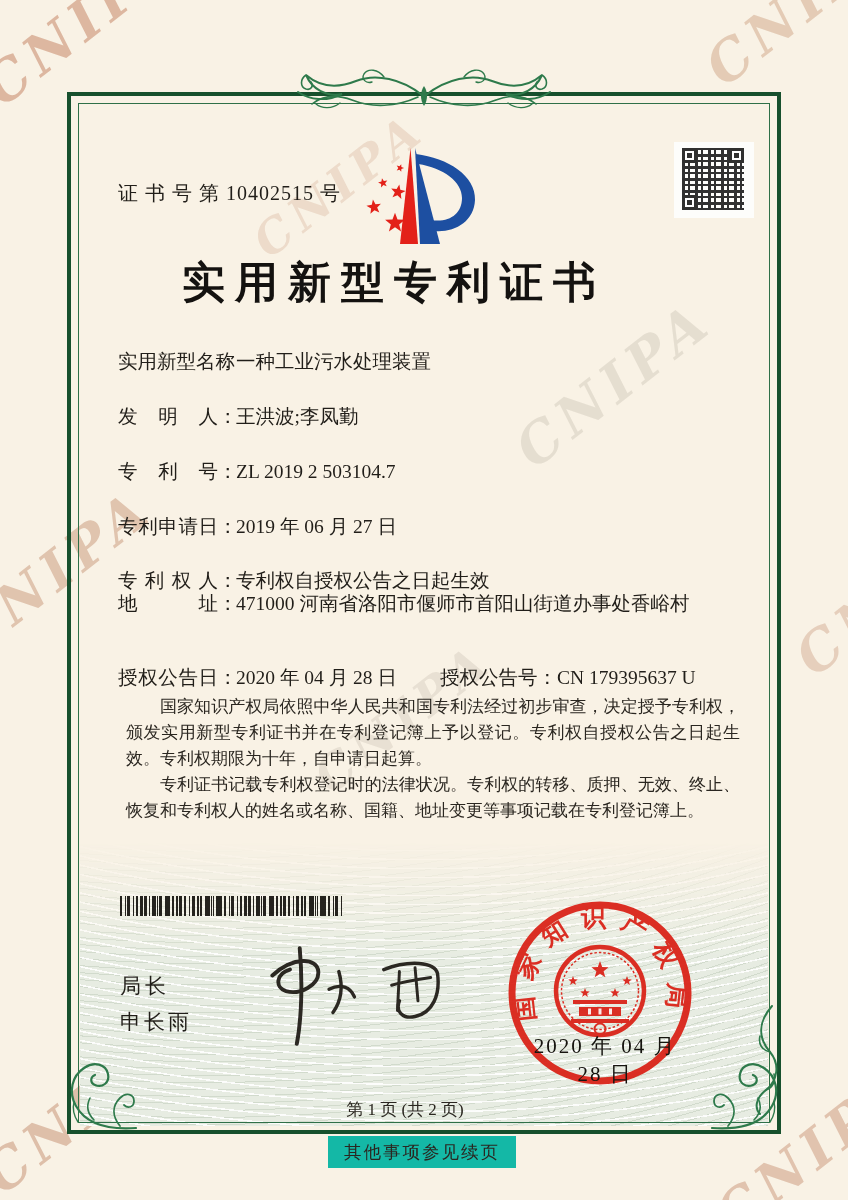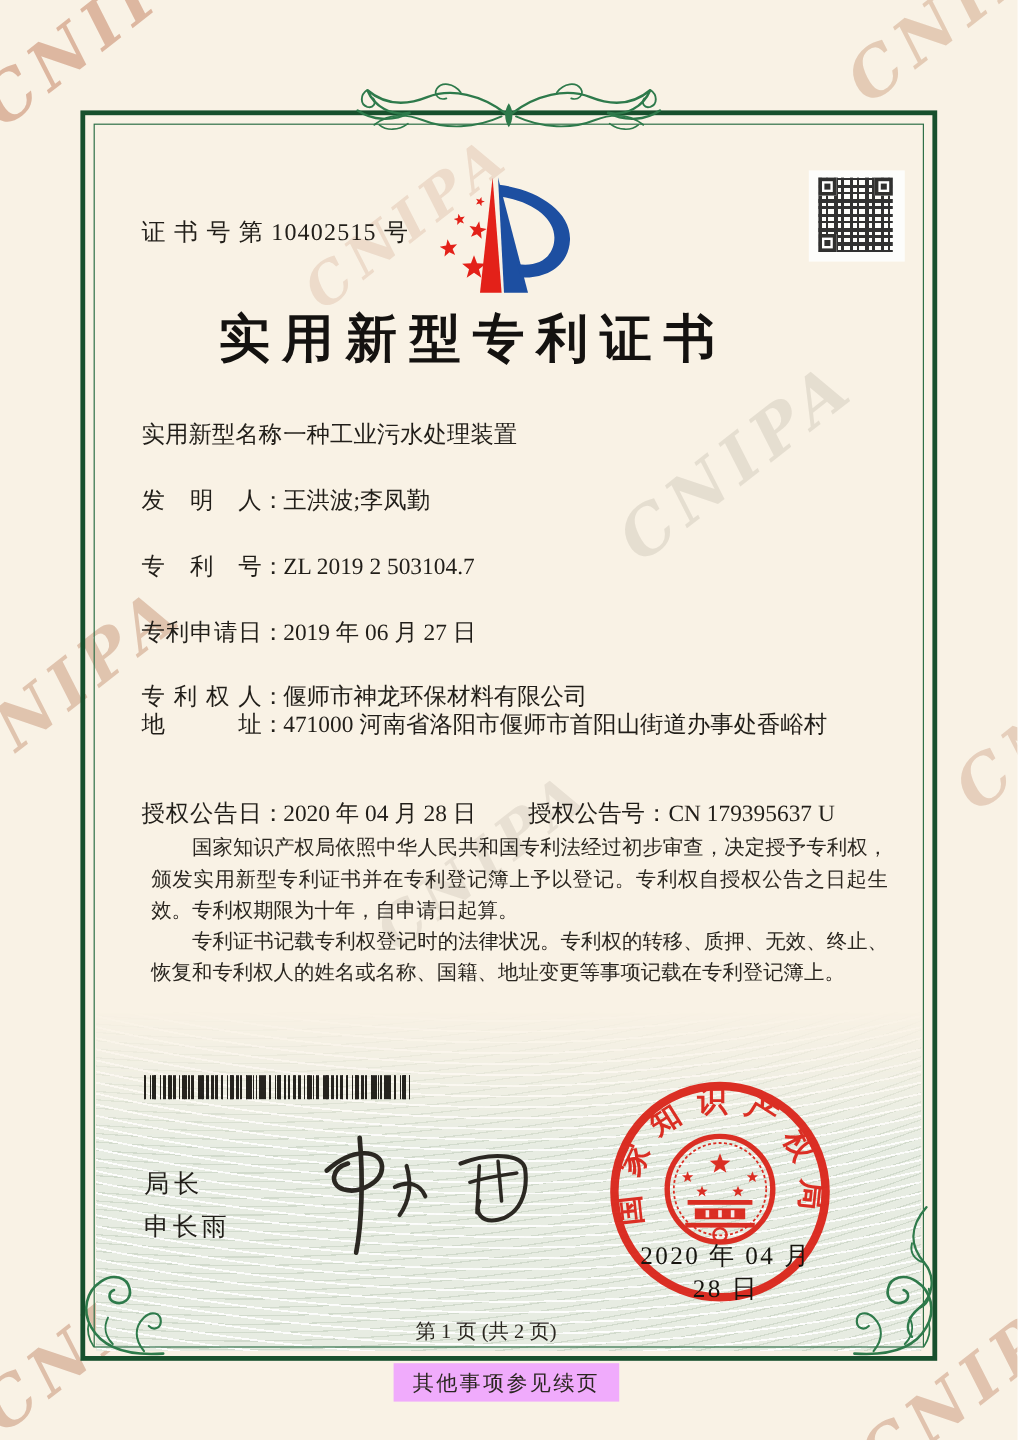--- a/index.html
+++ b/index.html
@@ -70,21 +70,21 @@
     background-image:
       repeating-linear-gradient(90deg,#14120e 0 2px,transparent 2px 5px,#14120e 5px 6px,transparent 6px 8px),
       repeating-linear-gradient(90deg,#14120e 0 1px,transparent 1px 7px,#14120e 7px 10px,transparent 10px 13px);}
   .sig-title{position:absolute; left:120px; top:972px; font-size:21px; letter-spacing:4px;}
   .sig-name{position:absolute; left:120px; top:1008px; font-size:21px; letter-spacing:3px;}
   .signature{position:absolute; left:245px; top:942px; width:215px; height:108px;}
   .seal{position:absolute; left:505px; top:898px; width:190px; height:190px; opacity:.94;}
   .seal-date{position:absolute; left:520px; top:1032px; width:170px; text-align:center;
     font-size:21px; letter-spacing:2px; color:#16140f;}
   .pageno{position:absolute; left:300px; top:1098px; width:210px; text-align:center; font-size:17px; color:#2a2620;}
-  .footer-note{position:absolute; left:328px; top:1136px; background:#f0abfc;
+  .footer-note{position:absolute; left:328px; top:1136px; background:#14b8a6;
     padding:4px 16px; font-size:17.5px; letter-spacing:2px; color:#2a2620;}
 </style>
 </head>
 <body>
 
 <div class="page">
 
   <span class="wm wm1">CNIPA</span>
   <span class="wm wm2">CNIPA</span>
   <span class="wm wm3">CNIPA</span>
@@ -174,21 +174,21 @@
   <div class="row r2">
     <span class="flabel">发明人</span><span class="fcolon">：</span><span>王洪波;李凤勤</span>
   </div>
   <div class="row r3">
     <span class="flabel">专利号</span><span class="fcolon">：</span><span>ZL 2019 2 503104.7</span>
   </div>
   <div class="row r4">
     <span class="flabel">专利申请日</span><span class="fcolon">：</span><span>2019 年 06 月 27 日</span>
   </div>
   <div class="row r5">
-    <span class="flabel">专利权人</span><span class="fcolon">：</span><span>偃师市神龙环保材料有限公司</span>
+    <span class="flabel">专利权人</span><span class="fcolon">：</span><span>专利权自授权公告之日起生效</span>
   </div>
   <div class="row r6">
     <span class="flabel">地址</span><span class="fcolon">：</span><span>471000  河南省洛阳市偃师市首阳山街道办事处香峪村</span>
   </div>
   <div class="row r7">
     <span class="flabel">授权公告日</span><span class="fcolon">：</span><span>2020 年 04 月 28 日</span>
   </div>
   <div class="grant2">
     <span>授权公告号：</span><span>CN 179395637 U</span>
   </div>

